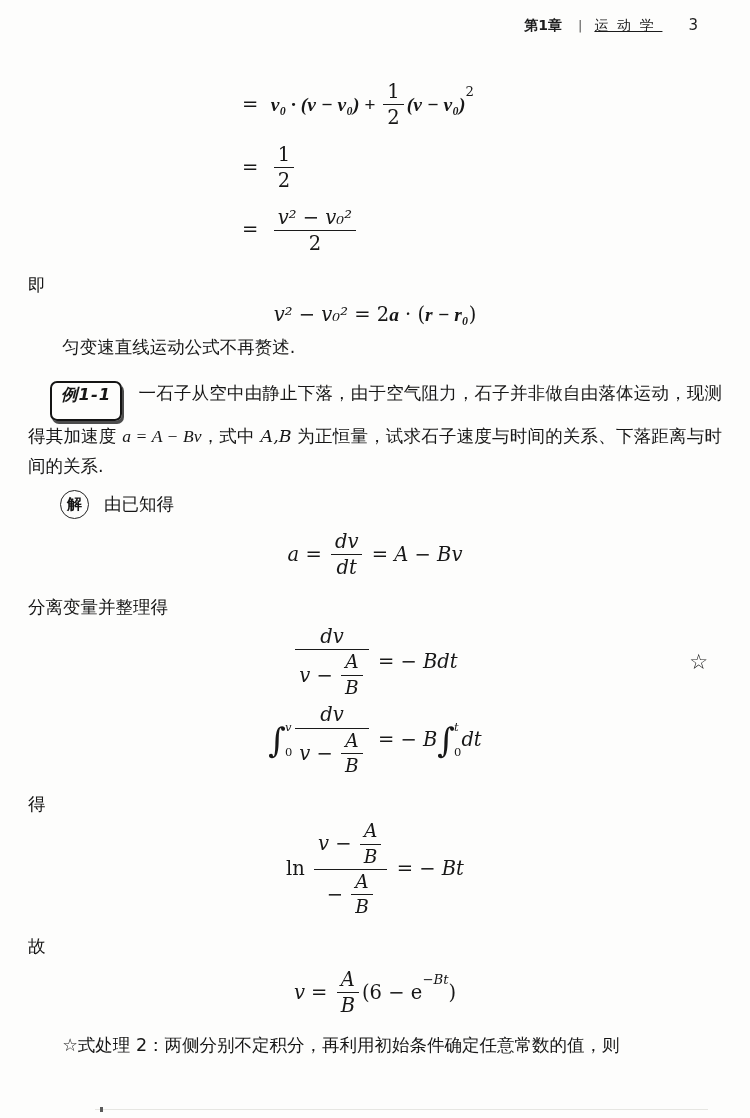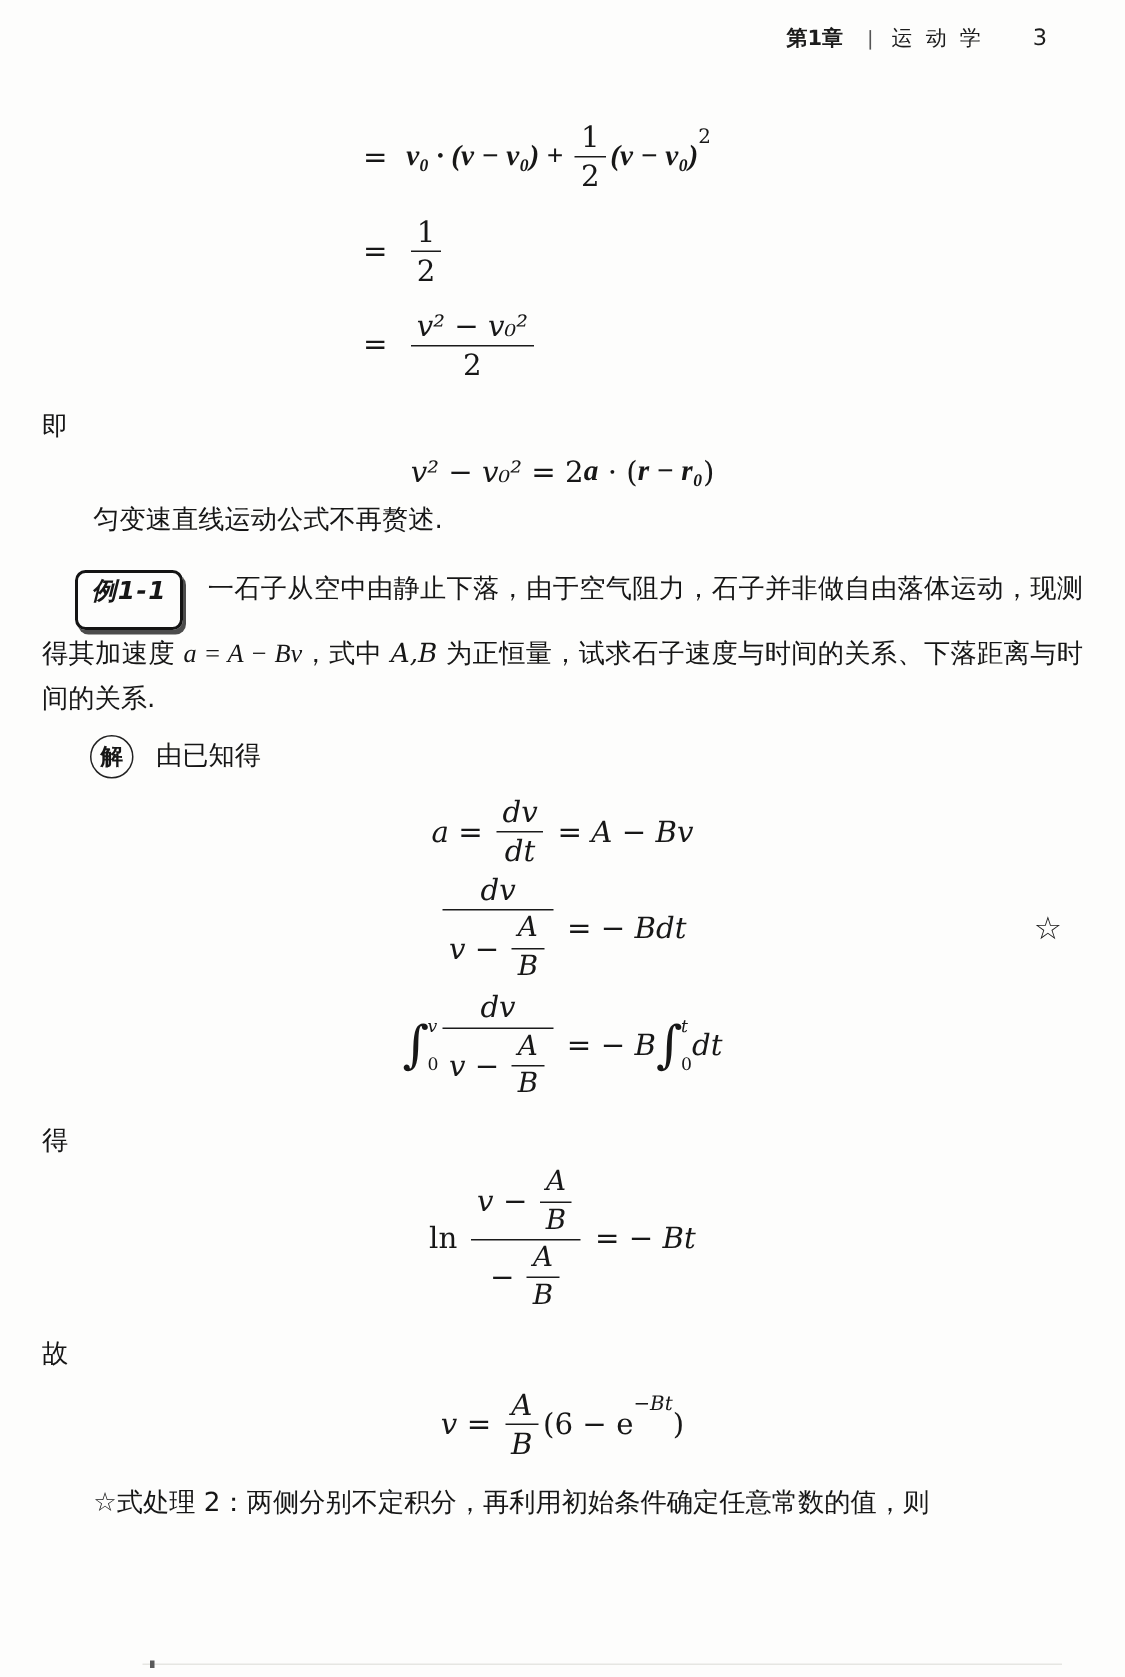--- a/index.html
+++ b/index.html
@@ -12,21 +12,21 @@
     background:#fdfdfc; color:#1a1a1a;
   }
 
   
   .header {
     display:flex; align-items:baseline; justify-content:flex-end;
     padding:16px 52px 0 0; font-size:14px; color:#1c1c1c;
   }
   .header .ch { font-weight:700; }
   .header .sep { margin:0 12px 0 16px; color:#555; font-size:13px; }
-  .header .ttl { letter-spacing:0.62em; }
+  .header .ttl { letter-spacing:0.62em;text-decoration:underline; }
   .header .pg { margin-left:26px; font-size:15px; }
 
   
   .cn { font-size:17.5px; line-height:30px; color:#161616; }
   .lbl { margin:10px 28px 0; }
   .ind { text-indent:1.95em; }
   .para { margin:6px 28px 0; text-align:justify; }
 
   
   .eq, .eqline {
@@ -132,20 +132,21 @@
   </div>
 
   <div class="eq eq5">
     <span class="mi">a</span>
       <span class="mr"> = </span>
       <span class="frac"><span class="num"><span class="mi">dv</span></span><span class="bar"></span><span class="den"><span class="mi">dt</span></span></span>
       <span class="mr"> = </span>
       <span class="mi">A − Bv</span>
   </div>
 
+  <p class="cn lbl m14">分离变量并整理得</p>
 
   <div class="eq eq6 starred">
     <span class="frac"><span class="num"><span class="mi">dv</span></span><span class="bar"></span><span class="den"><span class="mi">v − </span><span class="frac"><span class="num"><span class="mi">A</span></span><span class="bar"></span><span class="den"><span class="mi">B</span></span></span></span></span>
       <span class="mr"> = − </span>
       <span class="mi">Bdt</span>
     <span class="star">☆</span>
   </div>
 
 
   <div class="eq eq7">

